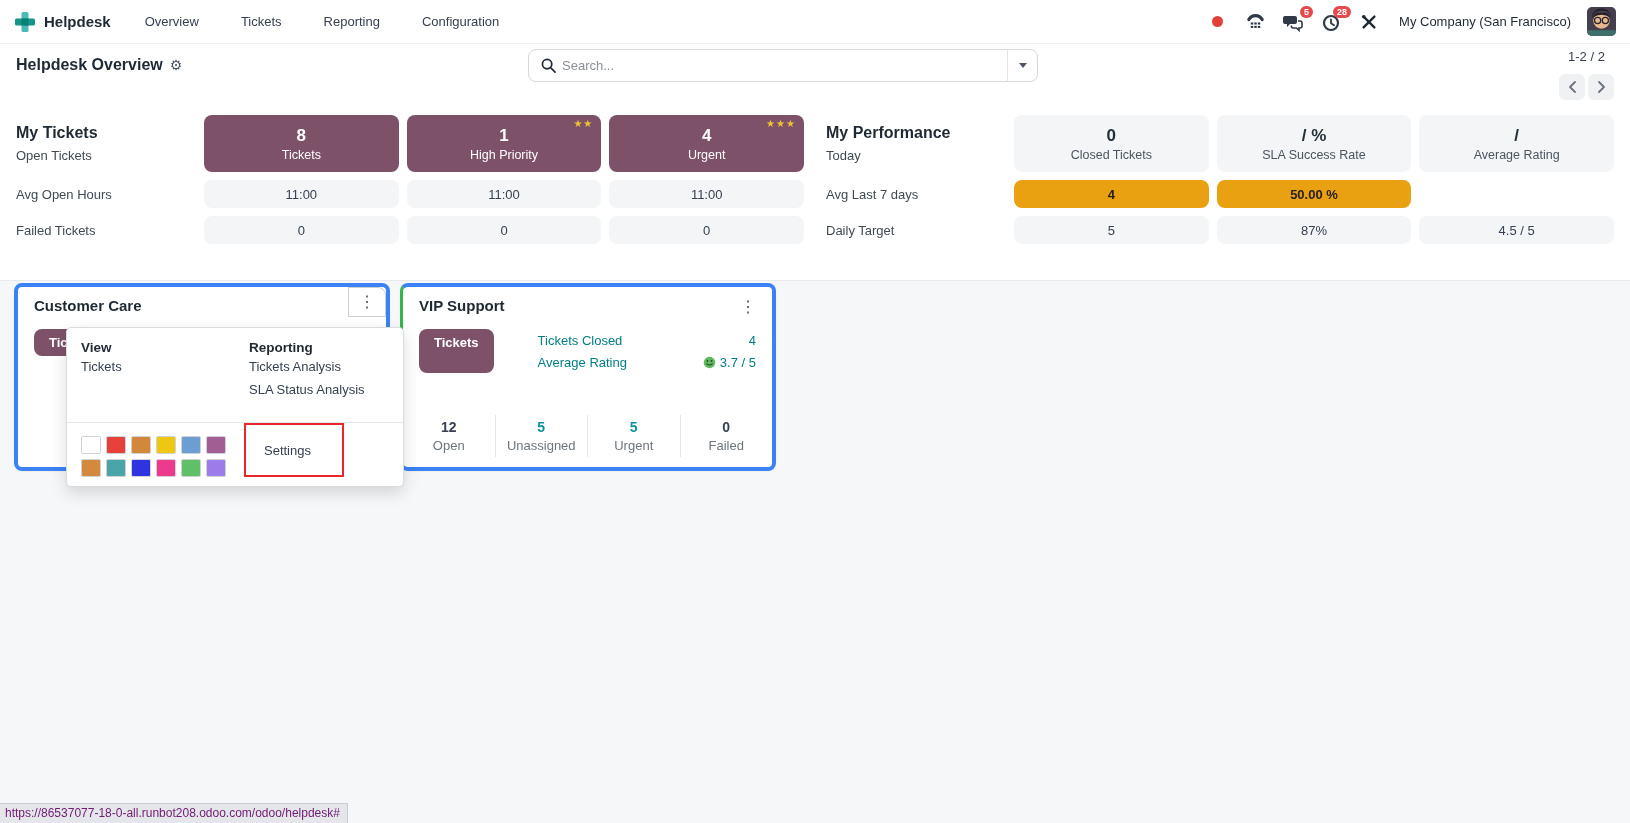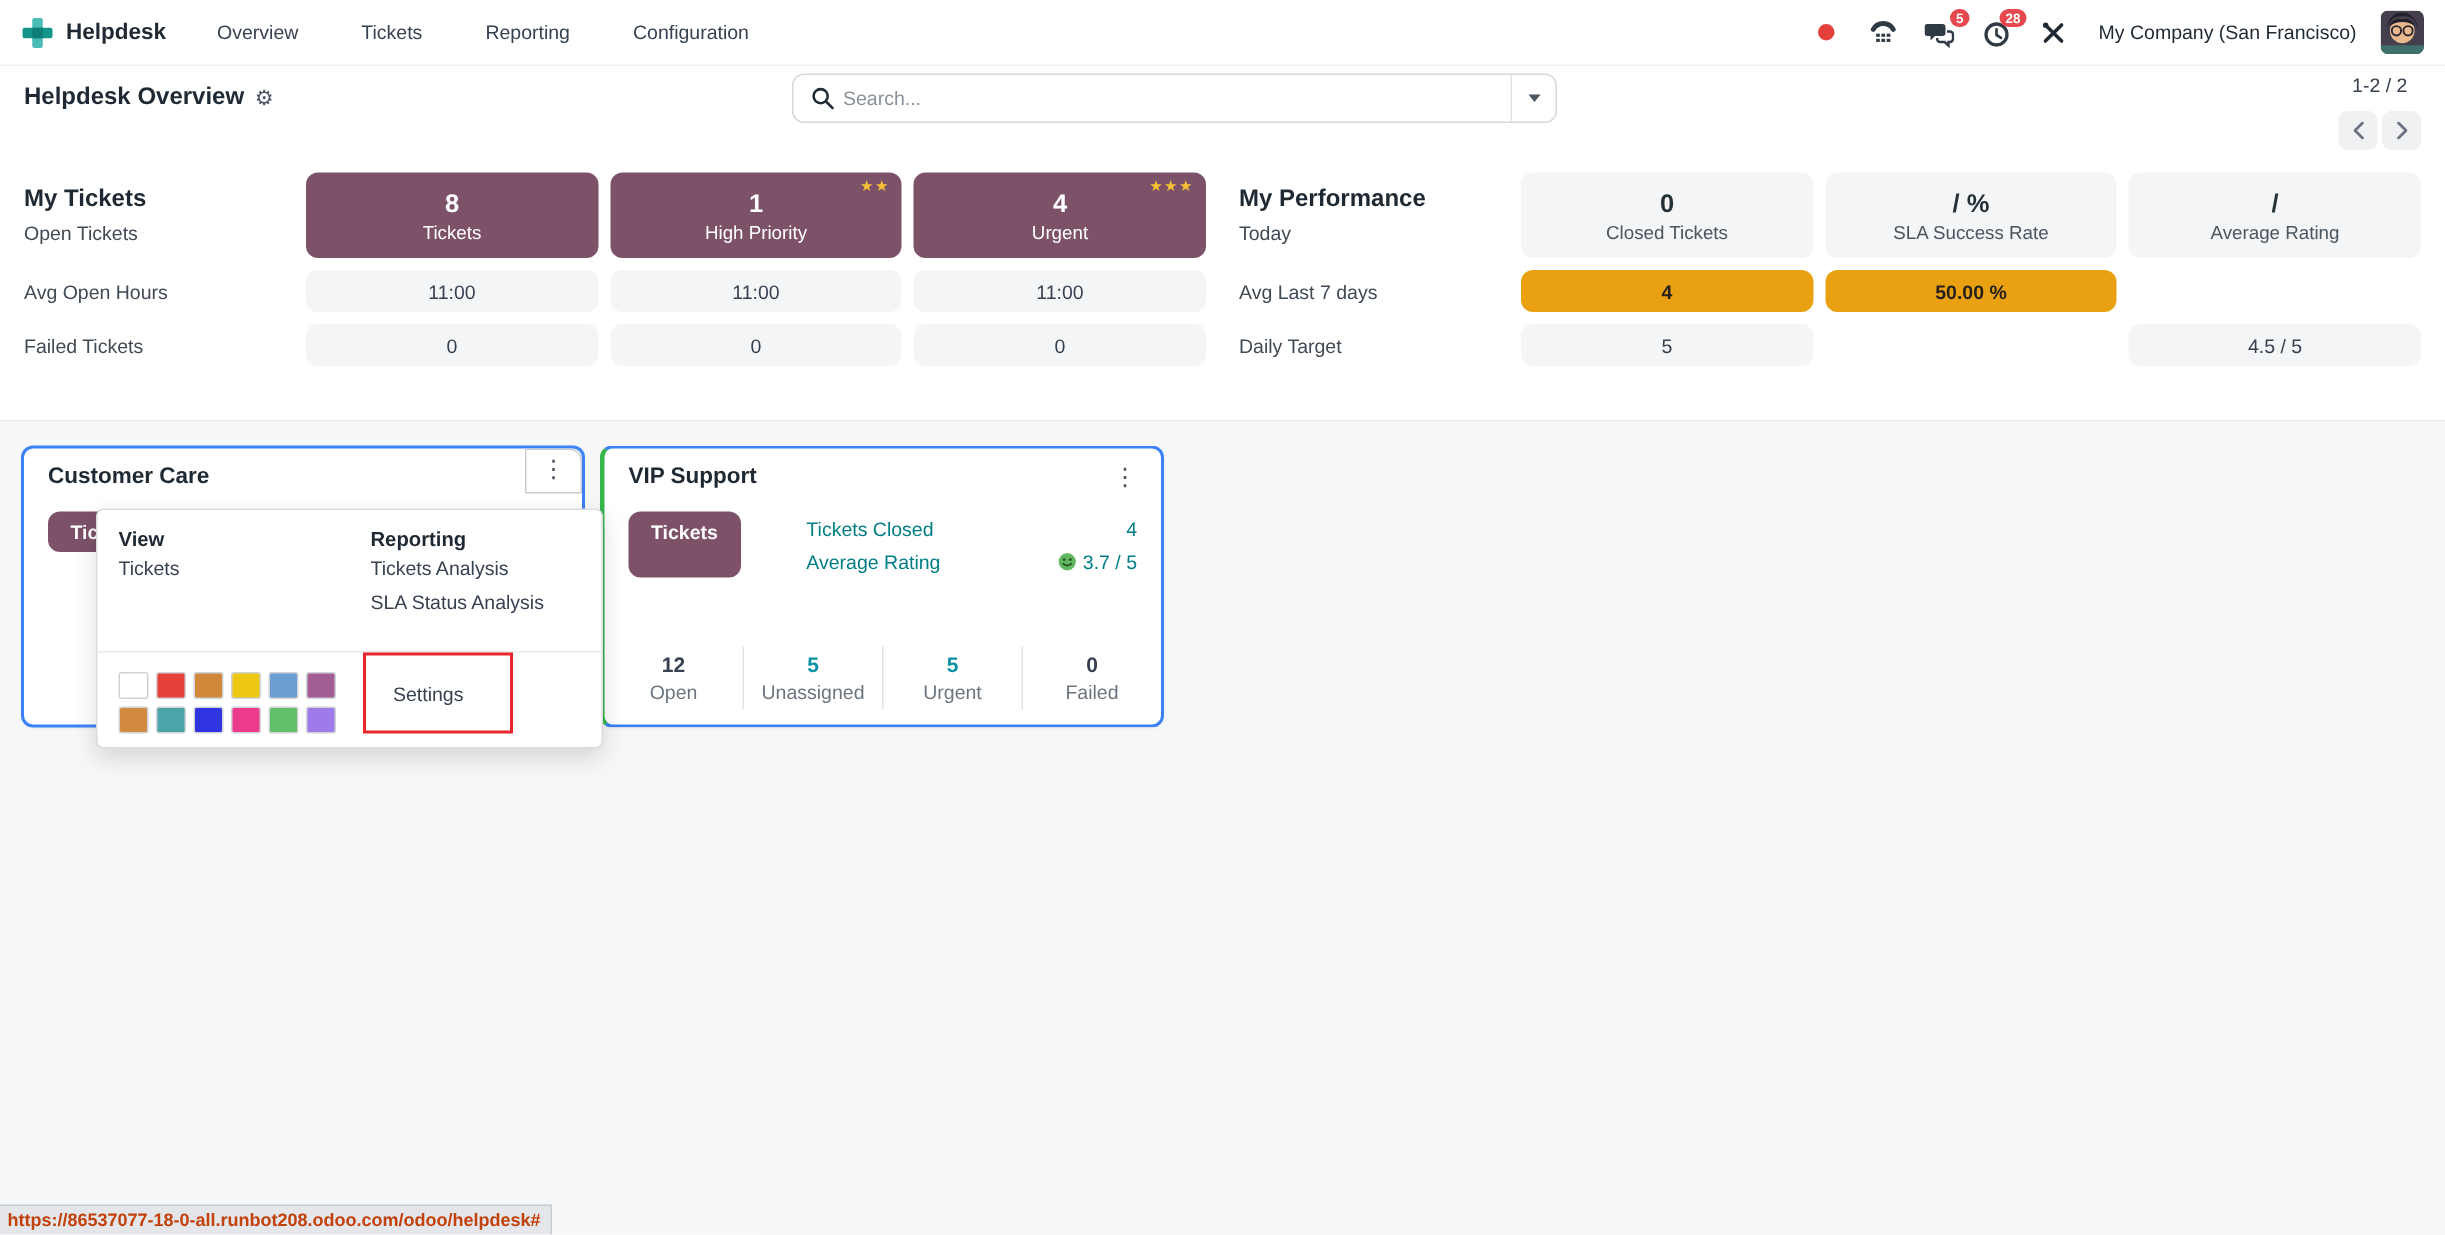--- a/index.html
+++ b/index.html
@@ -49,21 +49,21 @@
   .tile-purple .t-lbl { font-size:12.5px; margin-top:2px; }
   .tile-stars { position:absolute; top:3px; right:8px; font-size:10px; color:#f2c232; letter-spacing:1px; }
   .tile-light { background:#f3f5f6; color:#2e3842; }
   .tile-light .t-val { font-size:17px; font-weight:600; color:#243038; }
   .tile-light .t-lbl { font-size:12.5px; color:#4a5560; margin-top:2px; }
   .tile-flat { background:#f3f5f6; color:#374151; font-size:13px; display:flex; align-items:center; justify-content:center; }
   .tile-orange { background:#eaa111; color:#26211a; font-size:13px; font-weight:600; display:flex; align-items:center; justify-content:center; cursor:pointer; }
 
   
   .kanban { position:relative; background:#f6f7f8; height:545px; }
-  .kcard { position:absolute; top:16px; width:376px; height:188px; background:#fff; border:2px solid #3b82f6; border-radius:8px; box-shadow:0 1px 2px rgba(0,0,0,.04); }
+  .kcard { position:absolute; top:2px; width:376px; height:188px; background:#fff; border:4px solid #3b82f6; border-radius:8px; box-shadow:0 1px 2px rgba(0,0,0,.04); }
   .kcard.cc { left:14px; }
   .kcard.vip { left:400px; border-left:3px solid #35b54a; }
   .kcard-header { display:flex; align-items:flex-start; justify-content:space-between; padding:10px 8px 0 16px; }
   .kcard-title { font-size:15px; font-weight:600; color:#1f2933; }
   .kebab { font-size:16px; color:#4b5563; cursor:pointer; line-height:1; padding:2px 8px; }
   .kebab-active { border:1px solid #c9cdd2; border-radius:0 8px 0 0; background:#fff; padding:6px 10px; margin:-10px -8px 0 0; }
   .btn-purple { display:inline-block; background:#7d5269; color:#fff; font-size:13px; font-weight:600; padding:6px 15px; border-radius:8px; cursor:pointer; }
   .cc-body { padding:12px 16px; }
   .vip-body { padding:12px 16px 0 16px; display:flex; }
   .vip-kpis { flex:1; margin-left:44px; }
@@ -83,21 +83,21 @@
   .menu-col { width:50%; padding:0 14px; }
   .menu-heading { font-size:13.5px; font-weight:700; color:#1f2933; }
   .menu-item { font-size:13px; color:#374151; padding:4px 0; cursor:pointer; }
   .menu-divider { position:absolute; left:0; right:0; top:94px; border-top:1px solid #e5e7ea; }
   .swatches { position:absolute; left:14px; top:108px; display:grid; grid-template-columns:repeat(6,20px); grid-auto-rows:18px; gap:5px 5px; }
   .swatch { width:20px; height:18px; border:1px solid #cfd3d7; border-radius:2px; cursor:pointer; }
   .settings-wrap { position:absolute; left:177px; top:95px; width:100px; height:54px; border:2px solid #e8272c; display:flex; align-items:center; }
   .settings-item { font-size:13px; color:#374151; padding-left:18px; cursor:pointer; }
 
   
-  .status-tooltip { position:absolute; left:0; bottom:0; background:#e4e6e9; border:1px solid #c8ccd0; border-bottom:none; border-left:none; padding:2px 7px 3px 5px; font-size:12px; color:#c2410c;font-weight:bold; }
+  .status-tooltip { position:absolute; left:0; bottom:0; background:#e4e6e9; border:1px solid #c8ccd0; border-bottom:none; border-left:none; padding:2px 7px 3px 5px; font-size:12px; color:#701a75; }
 
   svg { display:block; }
 </style>
 </head>
 <body>
 
 <nav class="navbar">
   <div class="brand-wrap">
     <span>
       <svg width="22" height="22" viewBox="0 0 22 22">
@@ -251,20 +251,21 @@
     </div>
     <div class="tile tile-light" style="grid-column:4; grid-row:1;">
       <span class="t-val">/</span>
       <span class="t-lbl">Average Rating</span>
     </div>
     <div class="g-rowlabel" style="grid-column:1; grid-row:2;">Avg Last 7 days</div>
     <div class="tile tile-orange" style="grid-column:2; grid-row:2;">4</div>
     <div class="tile tile-orange" style="grid-column:3; grid-row:2;">50.00 %</div>
     <div class="g-rowlabel" style="grid-column:1; grid-row:3;">Daily Target</div>
     <div class="tile tile-flat" style="grid-column:2; grid-row:3;">5</div>
+    <div class="tile tile-flat" style="grid-column:3; grid-row:3;">87%</div>
     <div class="tile tile-flat" style="grid-column:4; grid-row:3;">4.5 / 5</div>
   </div>
 </section>
 
 <section class="kanban">
 
   <div class="kcard cc">
     <div class="kcard-header">
       <span class="kcard-title">Customer Care</span>
       <span class="kebab kebab-active">⋮</span>

